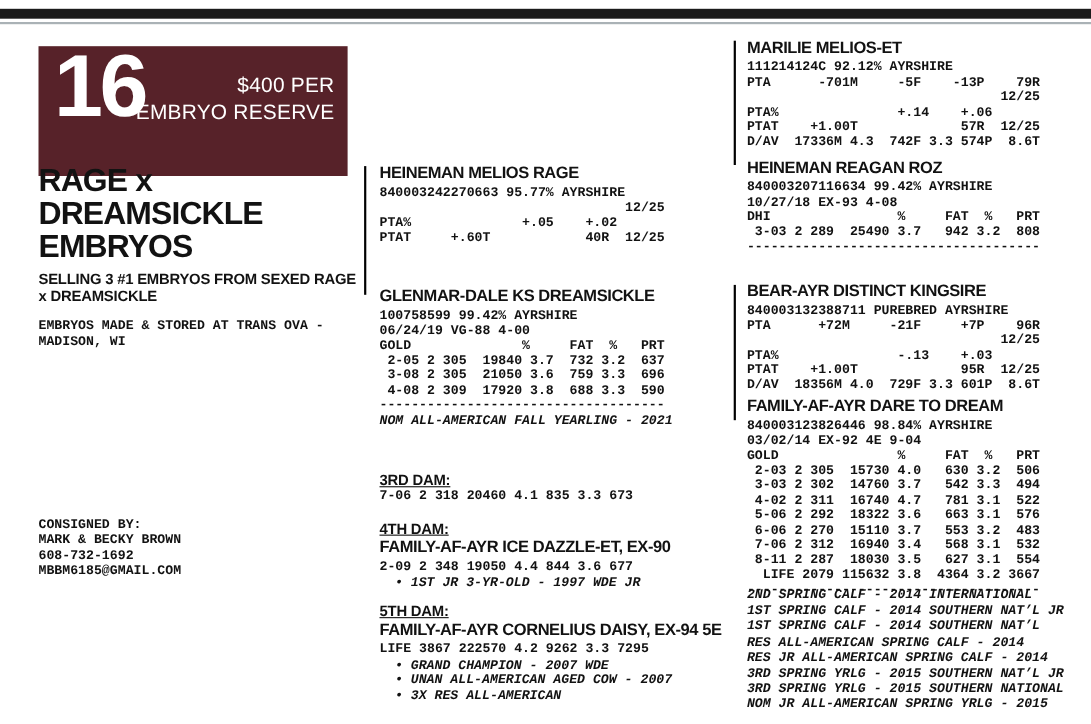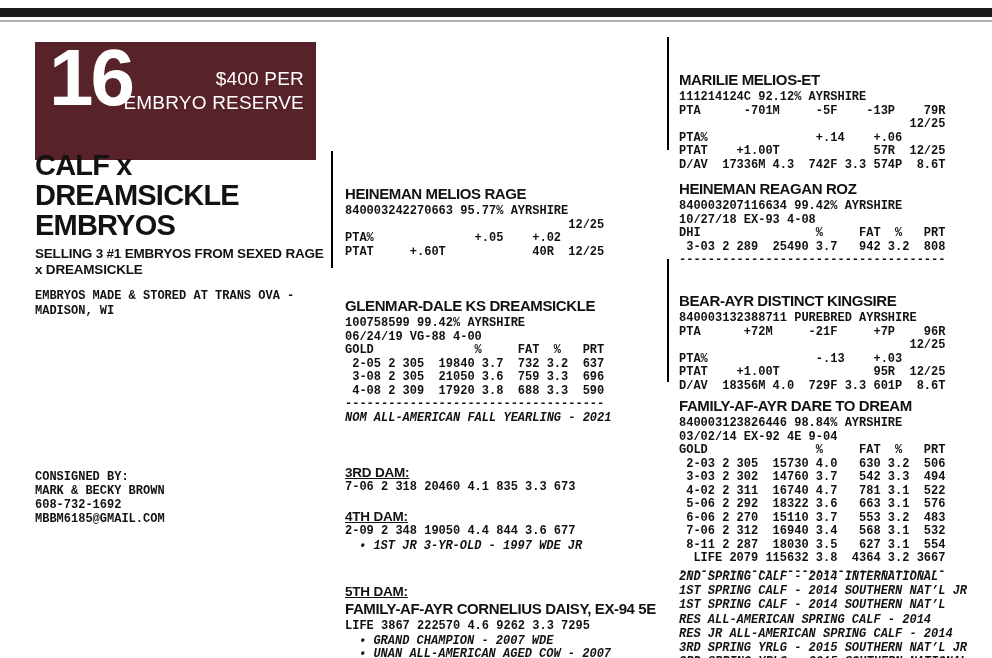--- a/index.html
+++ b/index.html
@@ -20,21 +20,21 @@
   .storage{position:absolute;left:35px;top:289px;line-height:15px;}
   .consignor{position:absolute;left:35px;top:449px;line-height:14px;margin-top:21px;}
 
   
   .vline{position:absolute;width:2px;background:#000;}
   .vl-mid{left:331px;top:151px;height:117px;}
   .vl-r1{left:667px;top:37px;height:113px;}
   .vl-r2{left:667px;top:259px;height:123px;}
 
   
-  .block{position:absolute;margin-top:36px;}
+  .block{position:absolute;}
   .block .bname{font-size:15px;font-weight:700;letter-spacing:-0.4px;margin:0 0 3px 0;white-space:nowrap;}
   .b-sire{left:345px;top:149px;}
   .b-dam{left:345px;top:261px;}
   .b-dam3{left:345px;top:429px;}
   .b-dam4{left:345px;top:473px;}
   .b-dam5{left:345px;top:548px;}
   .b-r1{left:679px;top:35px;}
   .b-r2{left:679px;top:144px;}
   .b-r3{left:679px;top:256px;}
   .b-r4{left:679px;top:361px;}
@@ -50,21 +50,21 @@
 
 <div class="topbar"></div>
 <div class="topline"></div>
 
 <div class="lotbox" style="background: rgb(87, 34, 41);">
   <div class="lotnum">16</div>
   <div class="lotprice mono2" style="white-space:pre-line;">$400 PER
 EMBRYO RESERVE</div>
 </div>
 
-<div class="h1">CALF x
+<div class="h1">RAGE x
 DREAMSICKLE
 EMBRYOS</div>
 <div class="subtitle">SELLING 3 #1 EMBRYOS FROM SEXED RAGE
 x DREAMSICKLE</div>
 <div class="mono storage">EMBRYOS MADE &amp; STORED AT TRANS OVA -
 MADISON, WI</div>
 <div class="mono consignor">CONSIGNED BY:
 MARK &amp; BECKY BROWN
 608-732-1692
 MBBM6185@GMAIL.COM</div>
@@ -93,28 +93,29 @@
   <div class="mono note">NOM ALL-AMERICAN FALL YEARLING - 2021</div>
 </div>
 
 <div class="block b-dam3">
   <div class="damlabel">3RD DAM:</div>
   <div class="mono">7-06 2 318 20460 4.1 835 3.3 673</div>
 </div>
 
 <div class="block b-dam4">
   <div class="damlabel">4TH DAM:</div>
+  <div class="bname">FAMILY-AF-AYR ICE DAZZLE-ET, EX-90</div>
   <div class="mono">2-09 2 348 19050 4.4 844 3.6 677</div>
   <div class="mono bullets">• 1ST JR 3-YR-OLD - 1997 WDE JR</div>
 </div>
 
 <div class="block b-dam5">
   <div class="damlabel">5TH DAM:</div>
   <div class="bname">FAMILY-AF-AYR CORNELIUS DAISY, EX-94 5E</div>
-  <div class="mono">LIFE 3867 222570 4.6 9262 3.3 7295</div>
+  <div class="mono">LIFE 3867 222570 4.2 9262 3.3 7295</div>
   <div class="mono bullets">• GRAND CHAMPION - 2007 WDE
 • UNAN ALL-AMERICAN AGED COW - 2007
 • 3X RES ALL-AMERICAN</div>
 </div>
 
 <div class="block b-r1">
   <div class="bname">MARILIE MELIOS-ET</div>
   <div class="mono">111214124C 92.12% AYRSHIRE
 PTA      -701M     -5F    -13P    79R
                                 12/25

